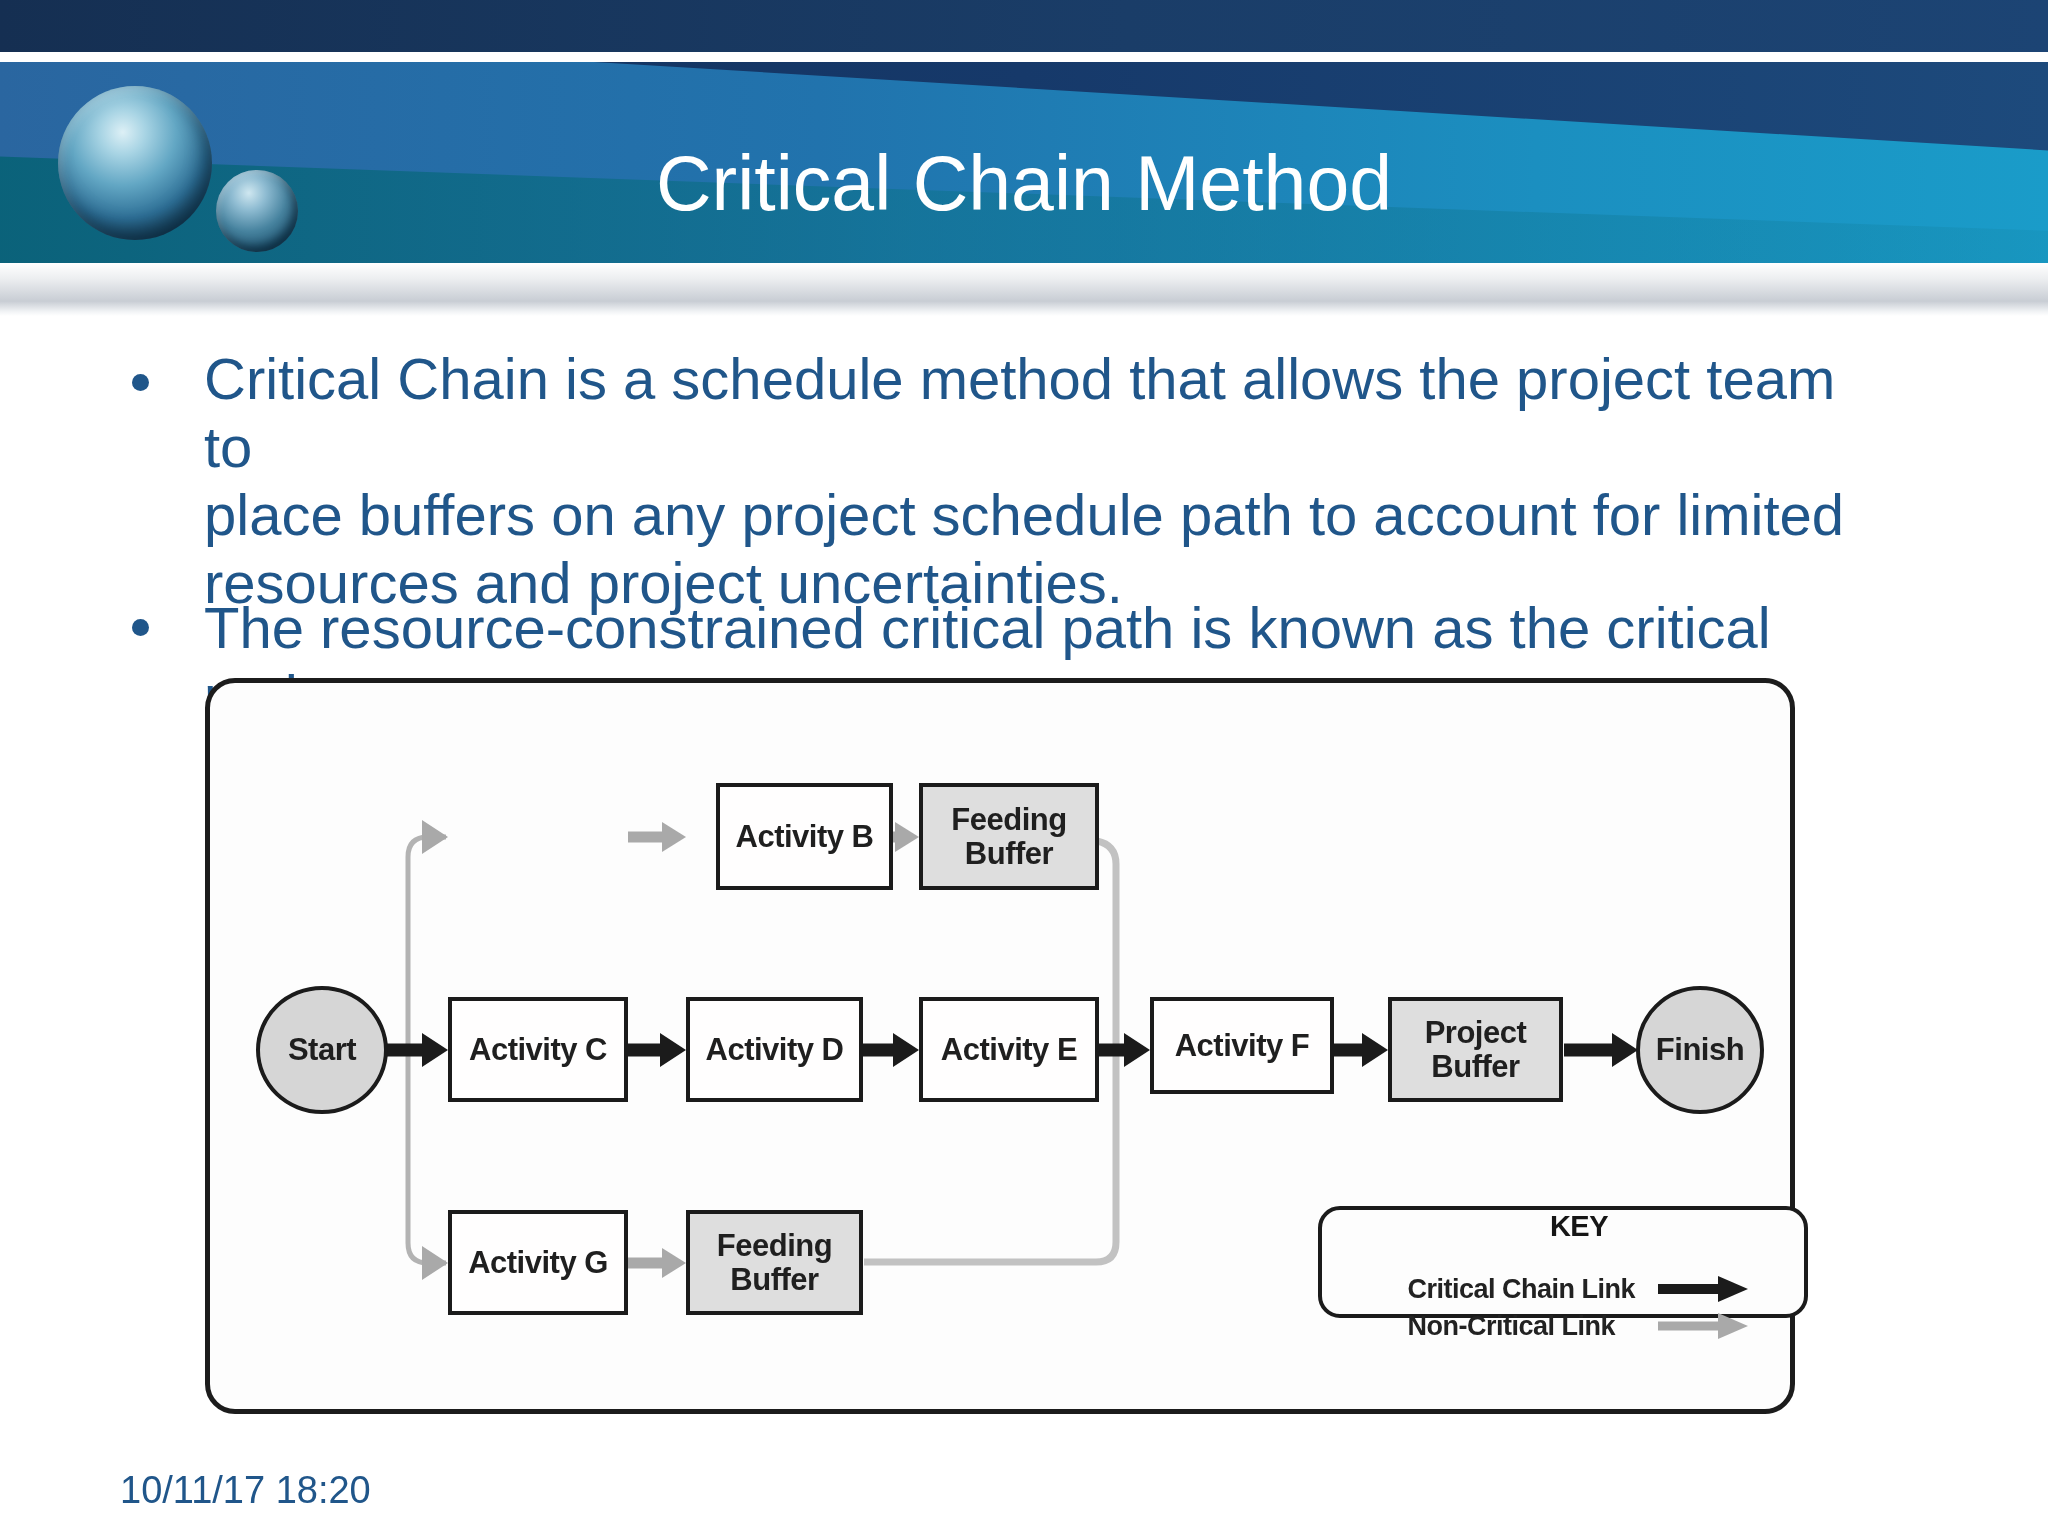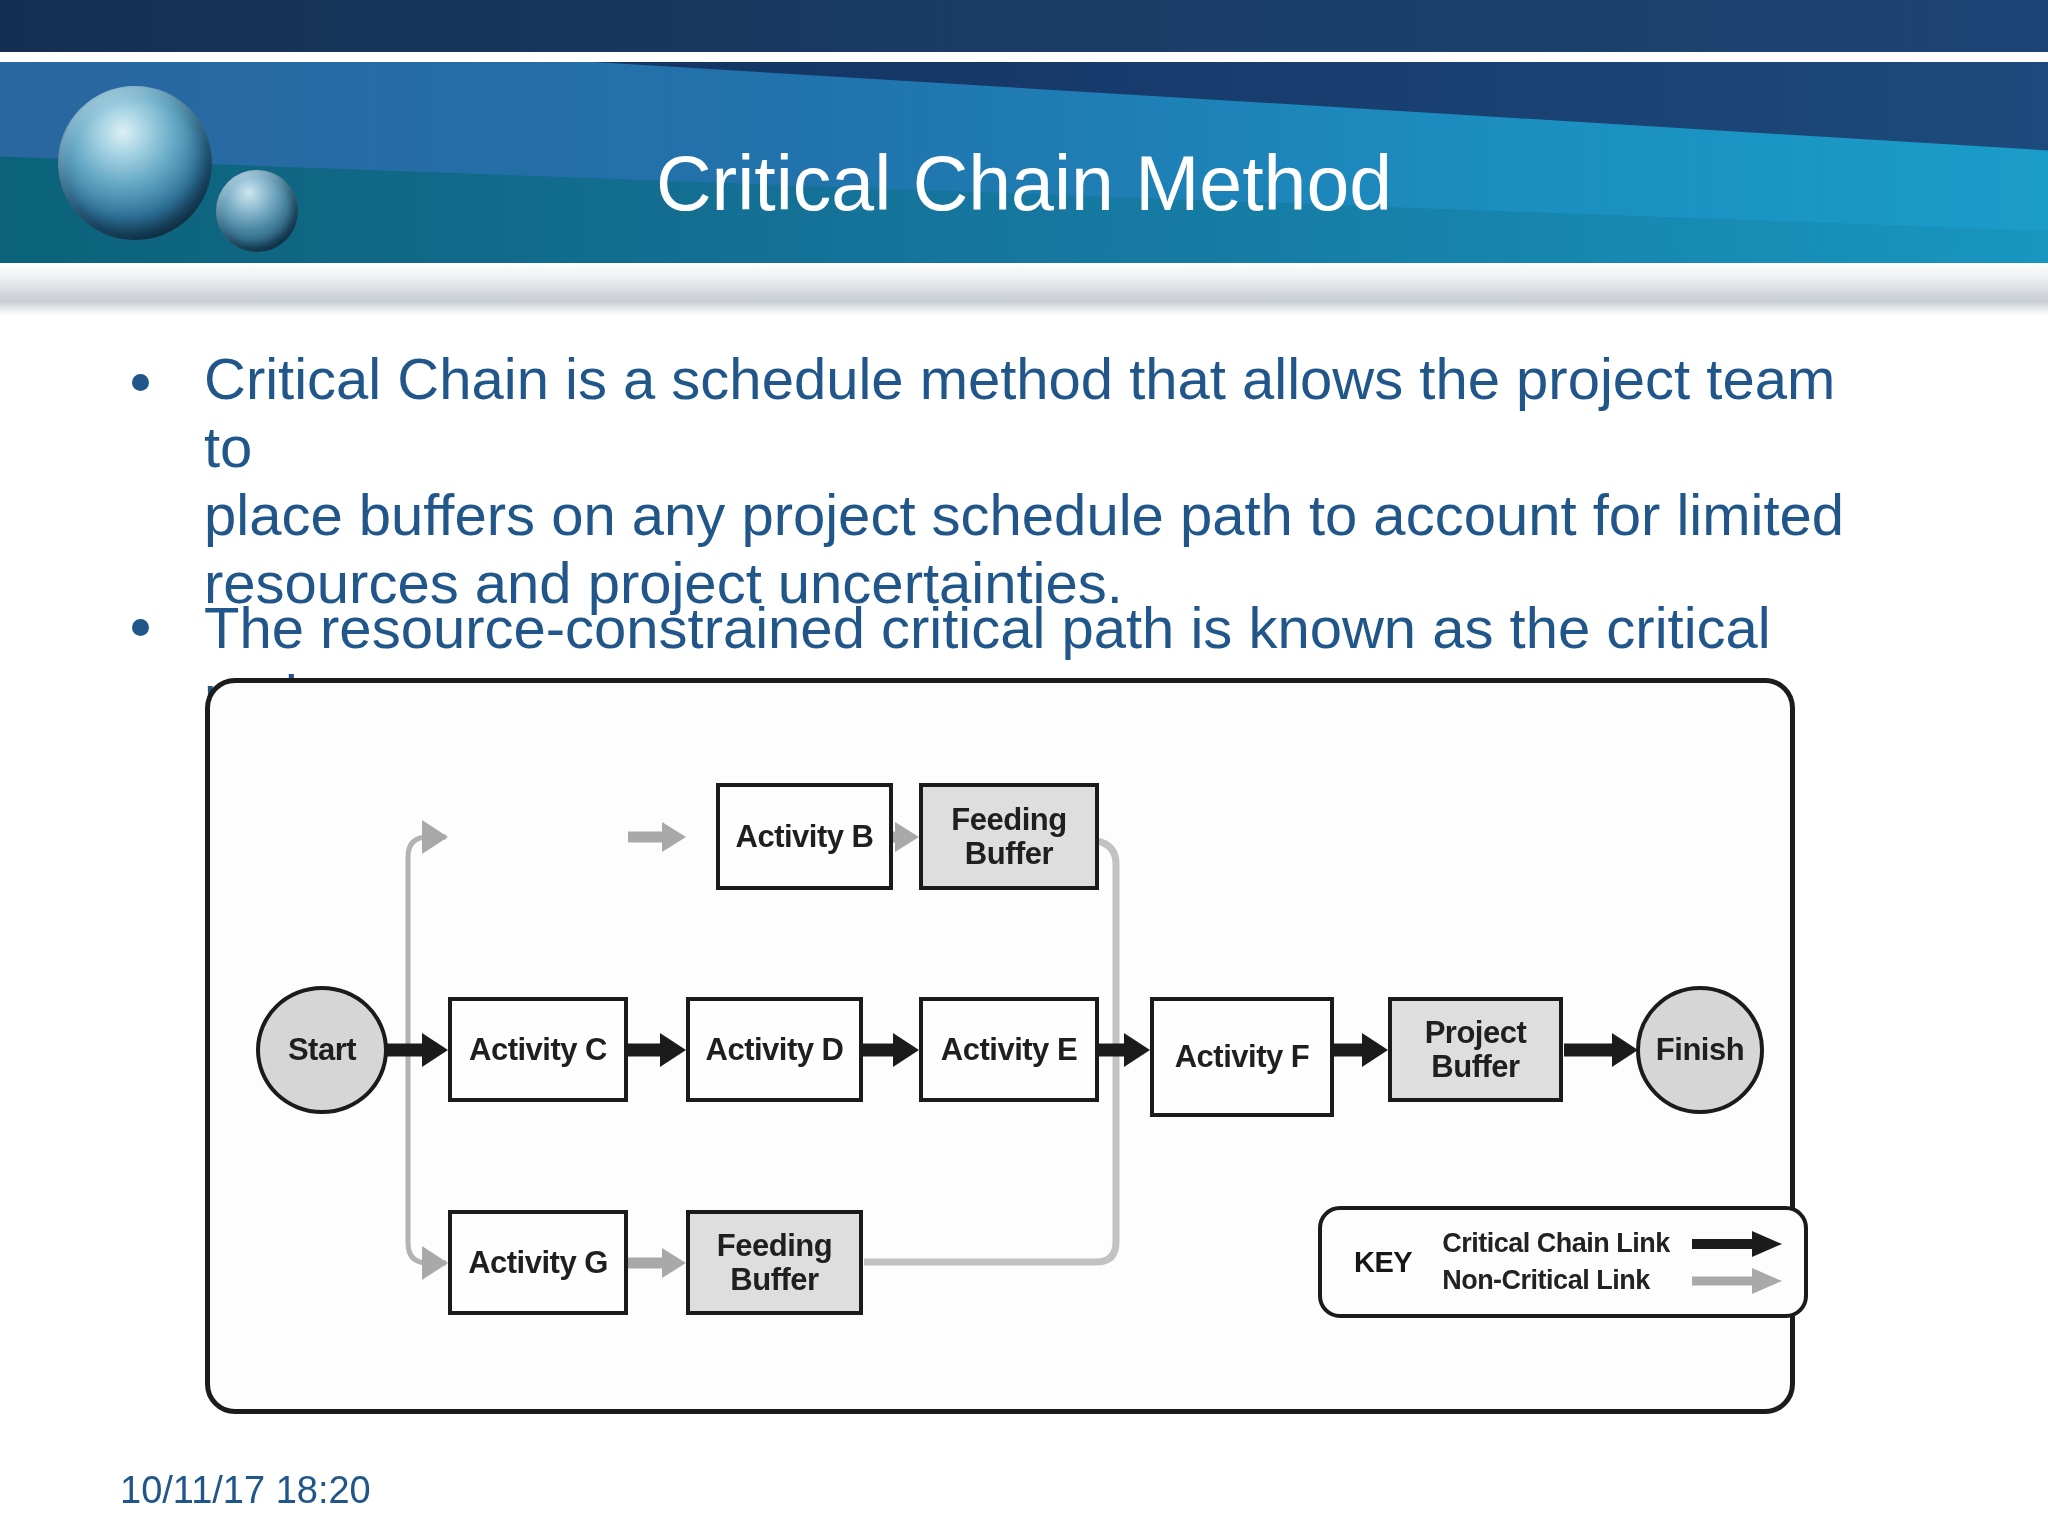--- a/index.html
+++ b/index.html
@@ -50,30 +50,30 @@
         font-weight:700;font-size:31px;line-height:34px;letter-spacing:-0.5px;color:#1f1f1f;}
   .node.gray{background:#dedede;}
   .node.ellipse{border-radius:50%;background:#d6d6d6;border-width:4px;}
   .n-start {left:256px;top:986px;width:132px;height:128px;}
   .n-a     {left:448px;top:783px;width:180px;height:107px;}
   .n-b     {left:686px;top:783px;width:177px;height:107px;margin-left:30px;}
   .n-fbt   {left:919px;top:783px;width:180px;height:107px;padding:0 26px;}
   .n-c     {left:448px;top:997px;width:180px;height:105px;}
   .n-d     {left:686px;top:997px;width:177px;height:105px;}
   .n-e     {left:919px;top:997px;width:180px;height:105px;}
-  .n-f     {left:1150px;top:997px;width:184px;height:120px;}
+  .n-f     {left:1150px;top:997px;width:184px;height:97px;}
   .n-pb    {left:1388px;top:997px;width:175px;height:105px;padding:7px 24px;}
   .n-finish{left:1636px;top:986px;width:128px;height:128px;}
   .n-g     {left:448px;top:1210px;width:180px;height:105px;}
   .n-fbb   {left:686px;top:1210px;width:177px;height:105px;padding:0 26px;}
 
   
   .key{position:absolute;left:1318px;top:1206px;width:490px;height:112px;box-sizing:border-box;
        border:4px solid #1b1b1b;border-radius:22px;background:#fdfdfd;
-       display:flex;align-items:center;gap:30px;padding-left:32px;}
+       display:flex;align-items:center;gap:30px;padding-left:32px;flex-direction:column;}
   .key-title{font-weight:700;font-size:29px;color:#161616;letter-spacing:-0.5px;}
   .key-rows{display:flex;flex-direction:column;gap:5px;}
   .key-row{display:flex;align-items:center;}
   .key-label{width:248px;font-weight:700;font-size:27px;letter-spacing:-0.5px;color:#222;}
   .key-arrow{width:95px;height:32px;}
 
   
   .footer-date{position:absolute;left:120px;top:1470px;color:#20568A;font-size:38px;line-height:40px;}
   .footer-page{position:absolute;left:1856px;top:1548px;width:100px;text-align:center;
         color:#a21caf;font-size:38px;line-height:40px;}

